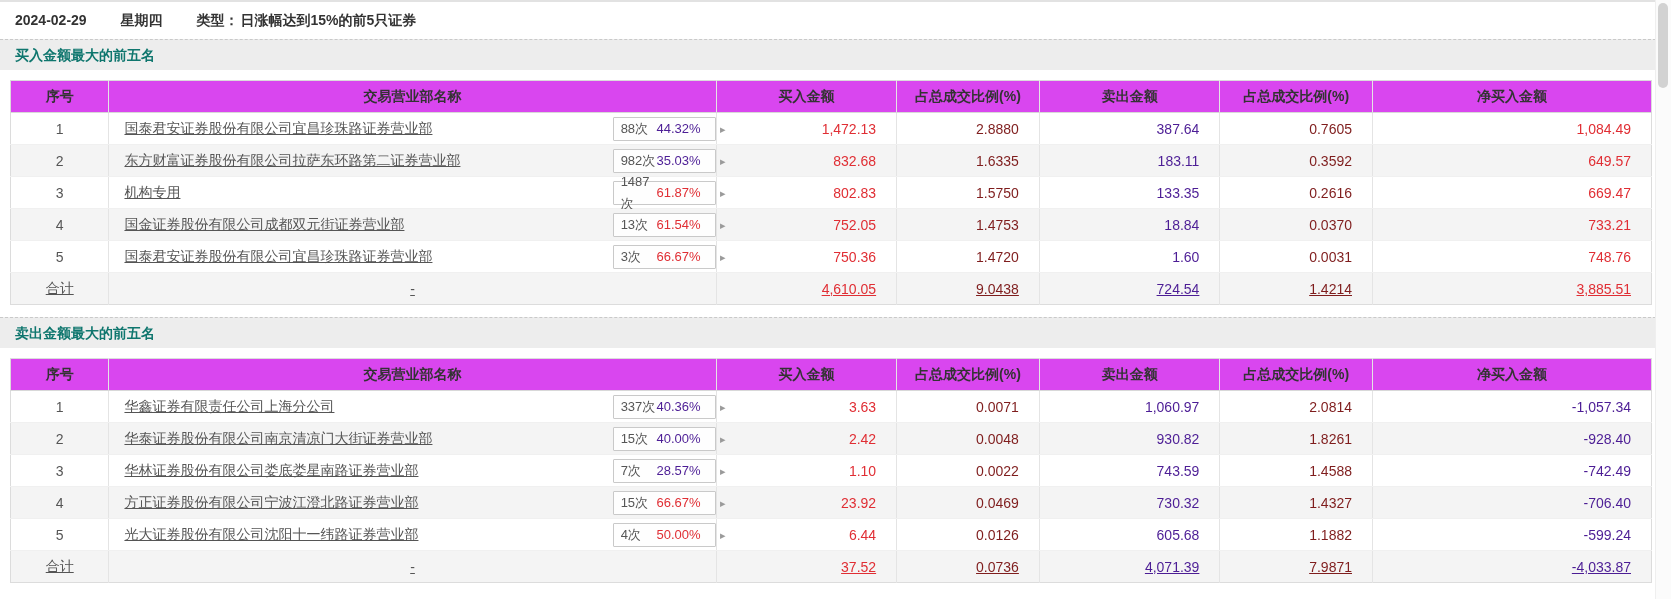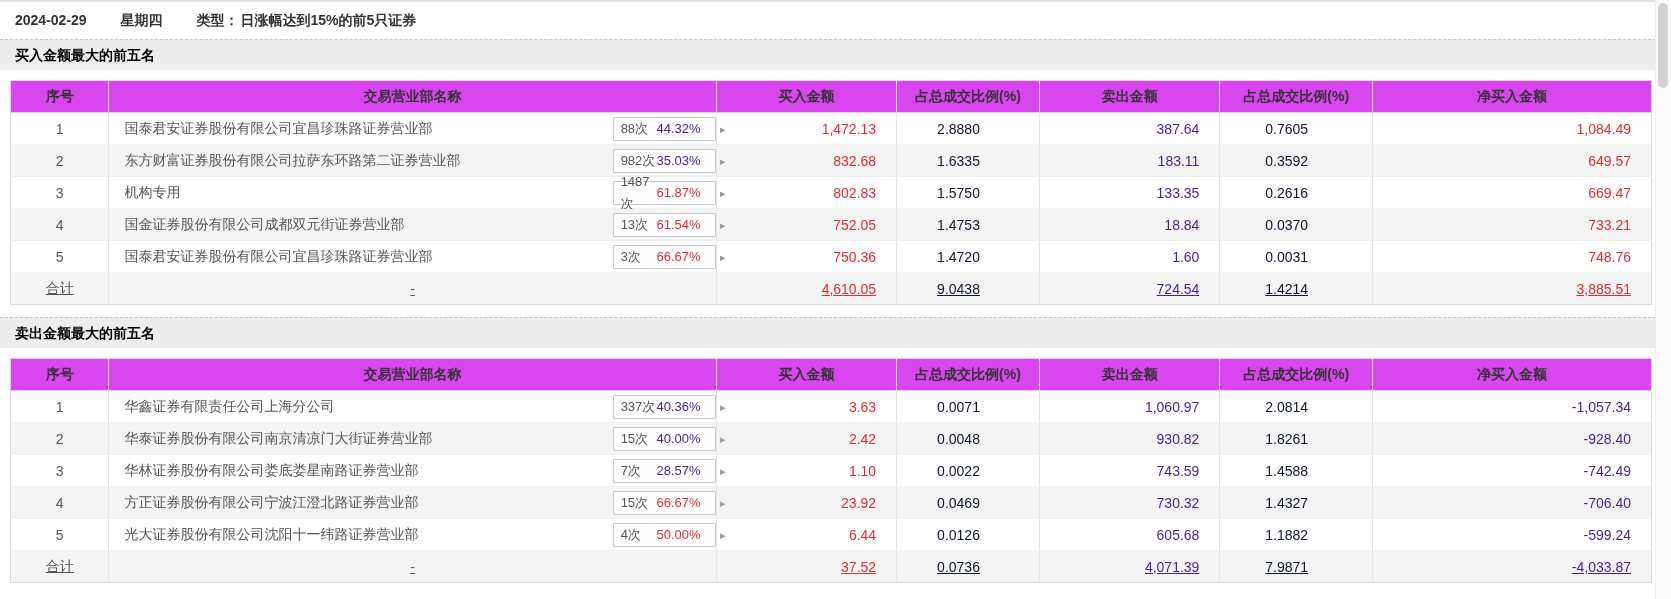--- a/index.html
+++ b/index.html
@@ -10,46 +10,46 @@
     color:#444;
   }
   .top-border{height:2px;background:#e2e2e2;}
   .date-bar{padding:10px 0 9px 15px;font-size:14px;font-weight:bold;color:#333;}
   .date-bar span{margin-right:30px;}
   .date-bar .type-group{margin-right:0;}
   .date-bar .type-label{margin-right:2px;}
   .section-strip{
     border-top:1px dashed #c9c9c9;background:#ededed;
     height:30px;line-height:30px;padding-left:15px;
-    font-size:14px;font-weight:bold;color:#000000;
+    font-size:14px;font-weight:bold;color:#0f766e;
   }
   .tbl-wrap{margin:10px 19px 12px 10px;}
   table{
     width:100%;border-collapse:collapse;table-layout:fixed;
     font-size:14px;border:1px solid #dcdcdc;background:#fff;
   }
   th{
     height:29px;font-weight:bold;color:#333;text-align:center;
     border-bottom:1px solid #d8d8d8;border-right:1px solid #e4e4e4;
     background:#d946ef;font-size:14px;
   }
   td{
     height:29px;border-right:1px solid #e4e4e4;border-bottom:1px solid #f0f0f0;
     color:#555;
   }
   th:last-child,td:last-child{border-right:none;}
   tr.even td{background:#f4f4f4;}
   tr:last-child td{border-bottom:none;text-decoration:underline;}
   .c-no{text-align:center;}
-  .c-name{text-align:left;padding-left:15px;position:relative;}
+  .c-name{text-align:left;padding-left:15px;position:relative;text-decoration:underline;}
   .c-name-center{text-align:center;}
   .c-num{text-align:right;padding-right:20px;}
   .red{color:#e02e34;}
   .green{color:#4c1d95;}
-  .gray{color:#0f172a;text-align:center;}
+  .gray{color:#7f1d1d;}
   .badge{
     position:absolute;right:0;top:50%;transform:translateY(-50%);
     width:80px;height:22px;line-height:22px;
     border:1px solid #c9c9c9;background:#fefefe;border-radius:1px;
     display:flex;align-items:center;justify-content:space-between;
     padding:0 14px 0 7px;font-size:13px;cursor:pointer;
   }
   .badge .count{color:#555;}
   .badge .arrow{
     position:absolute;right:-11px;top:0;height:22px;line-height:22px;

